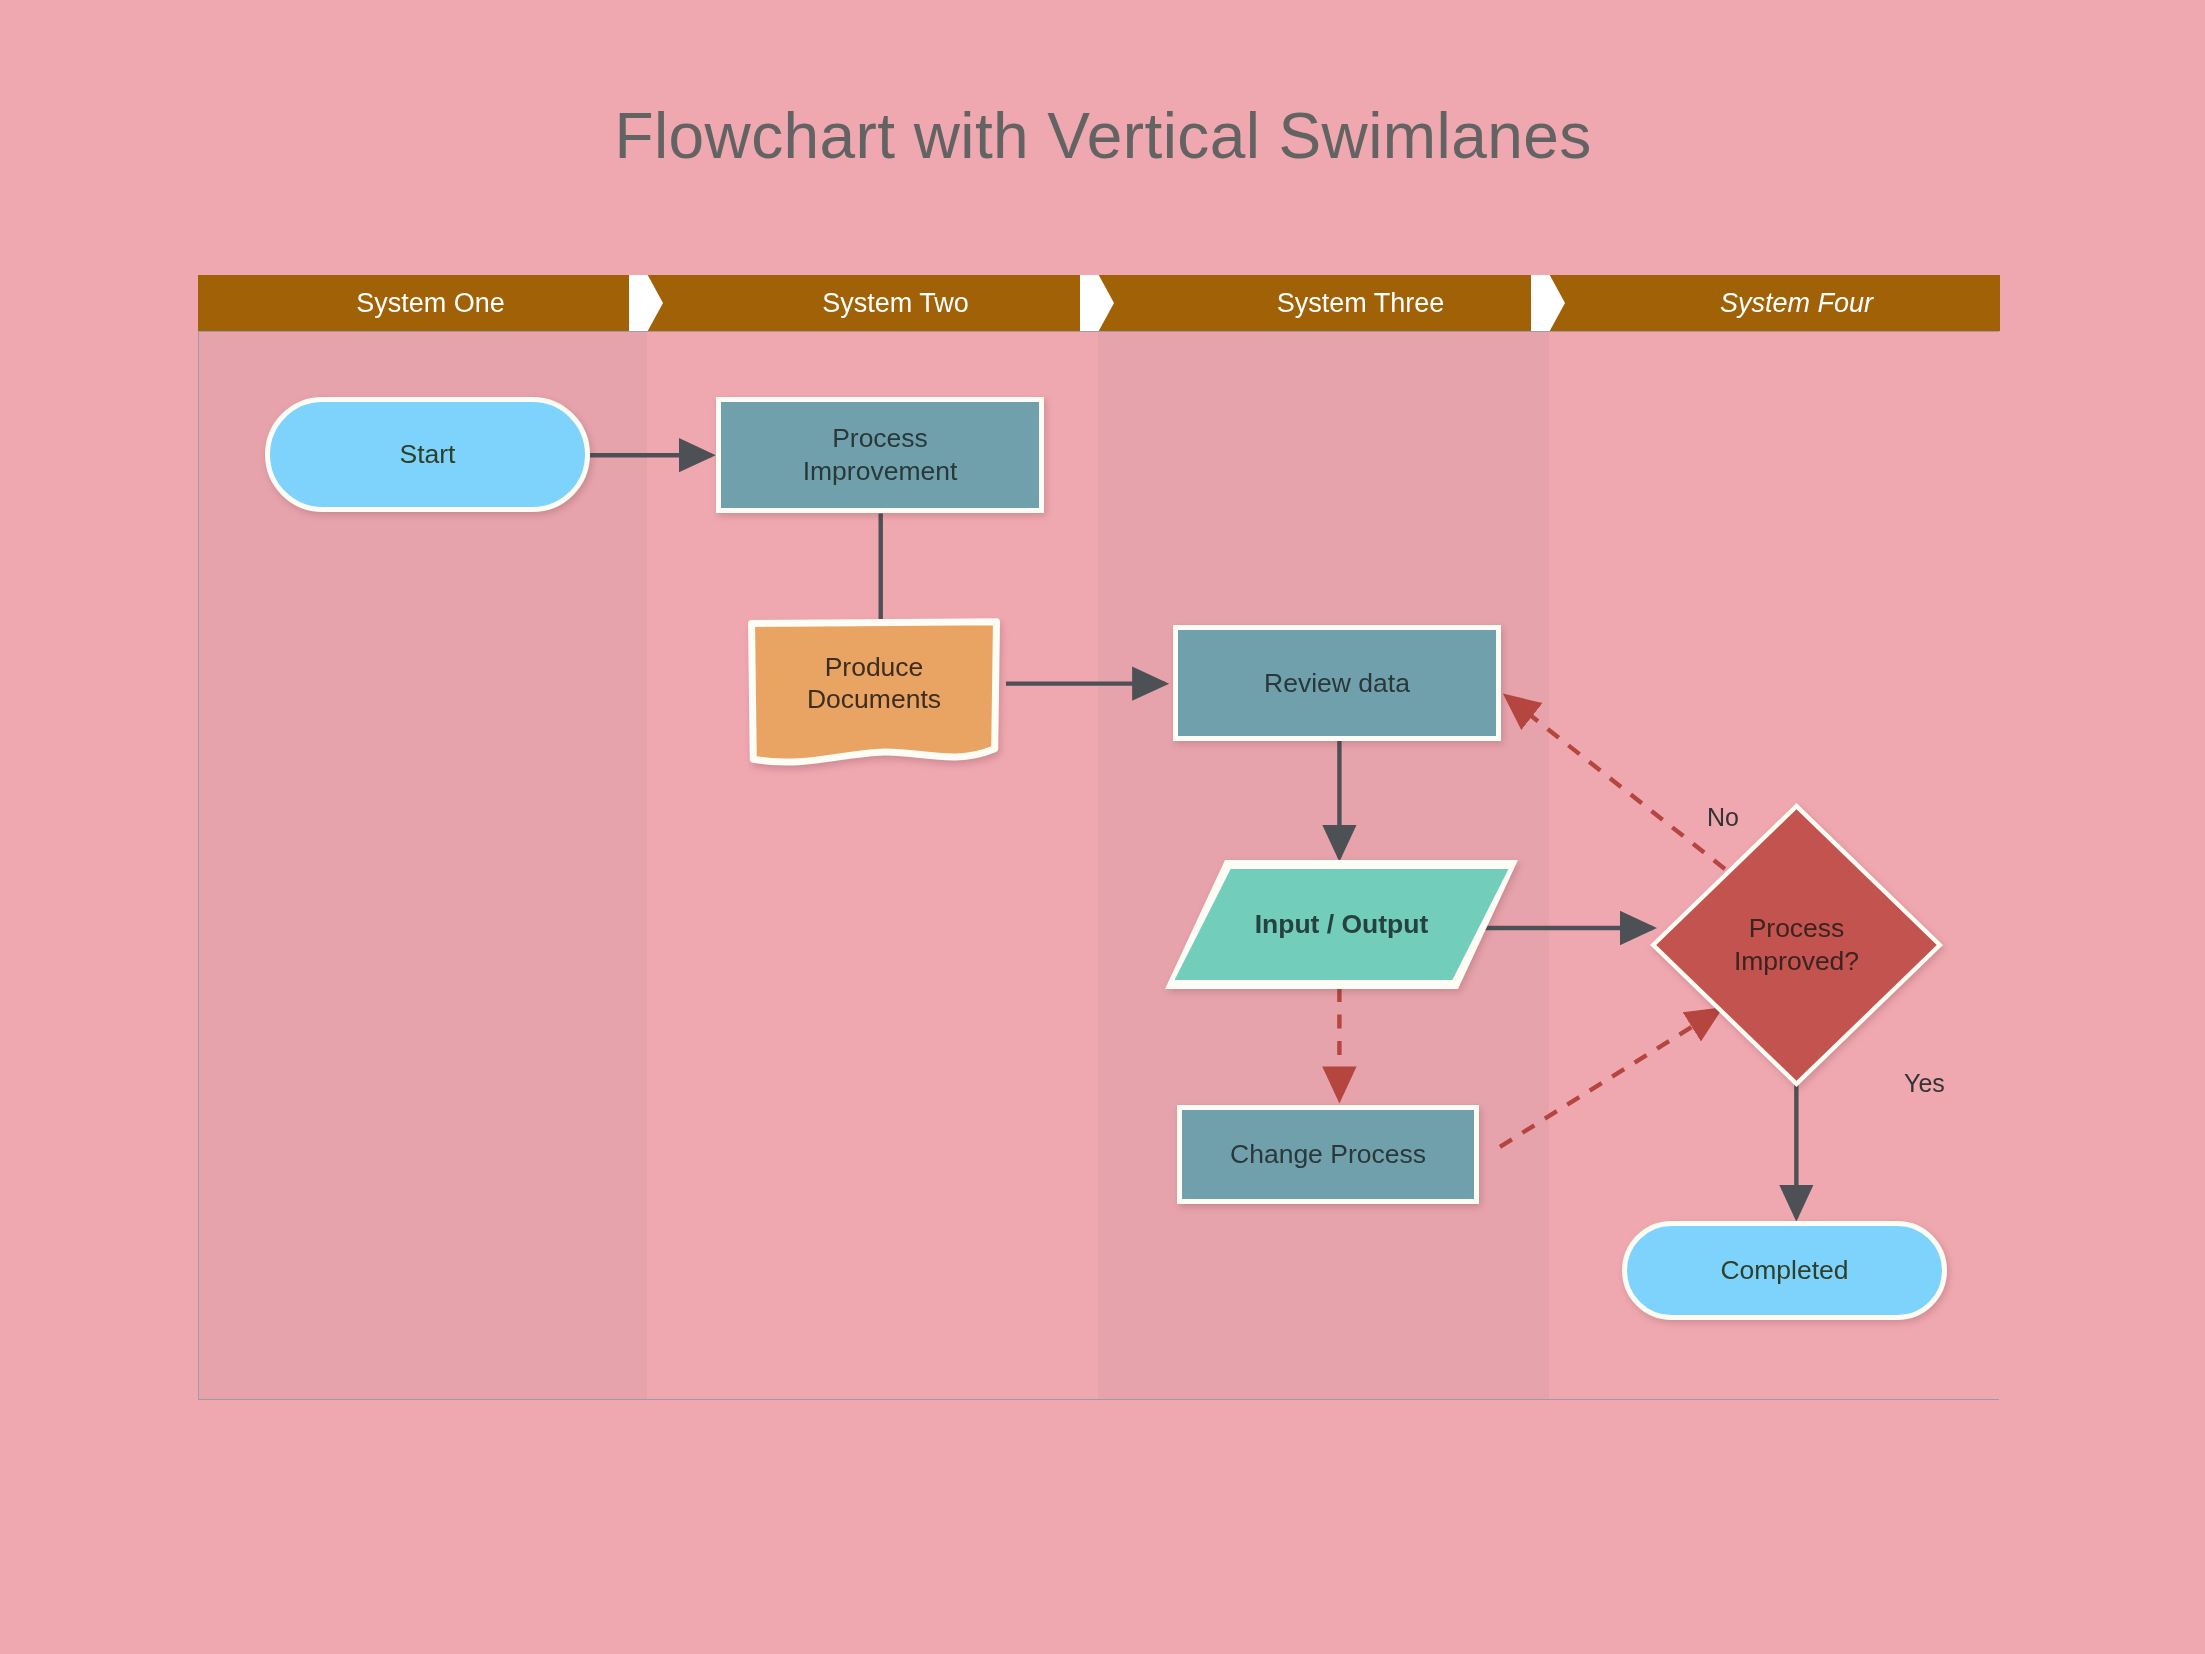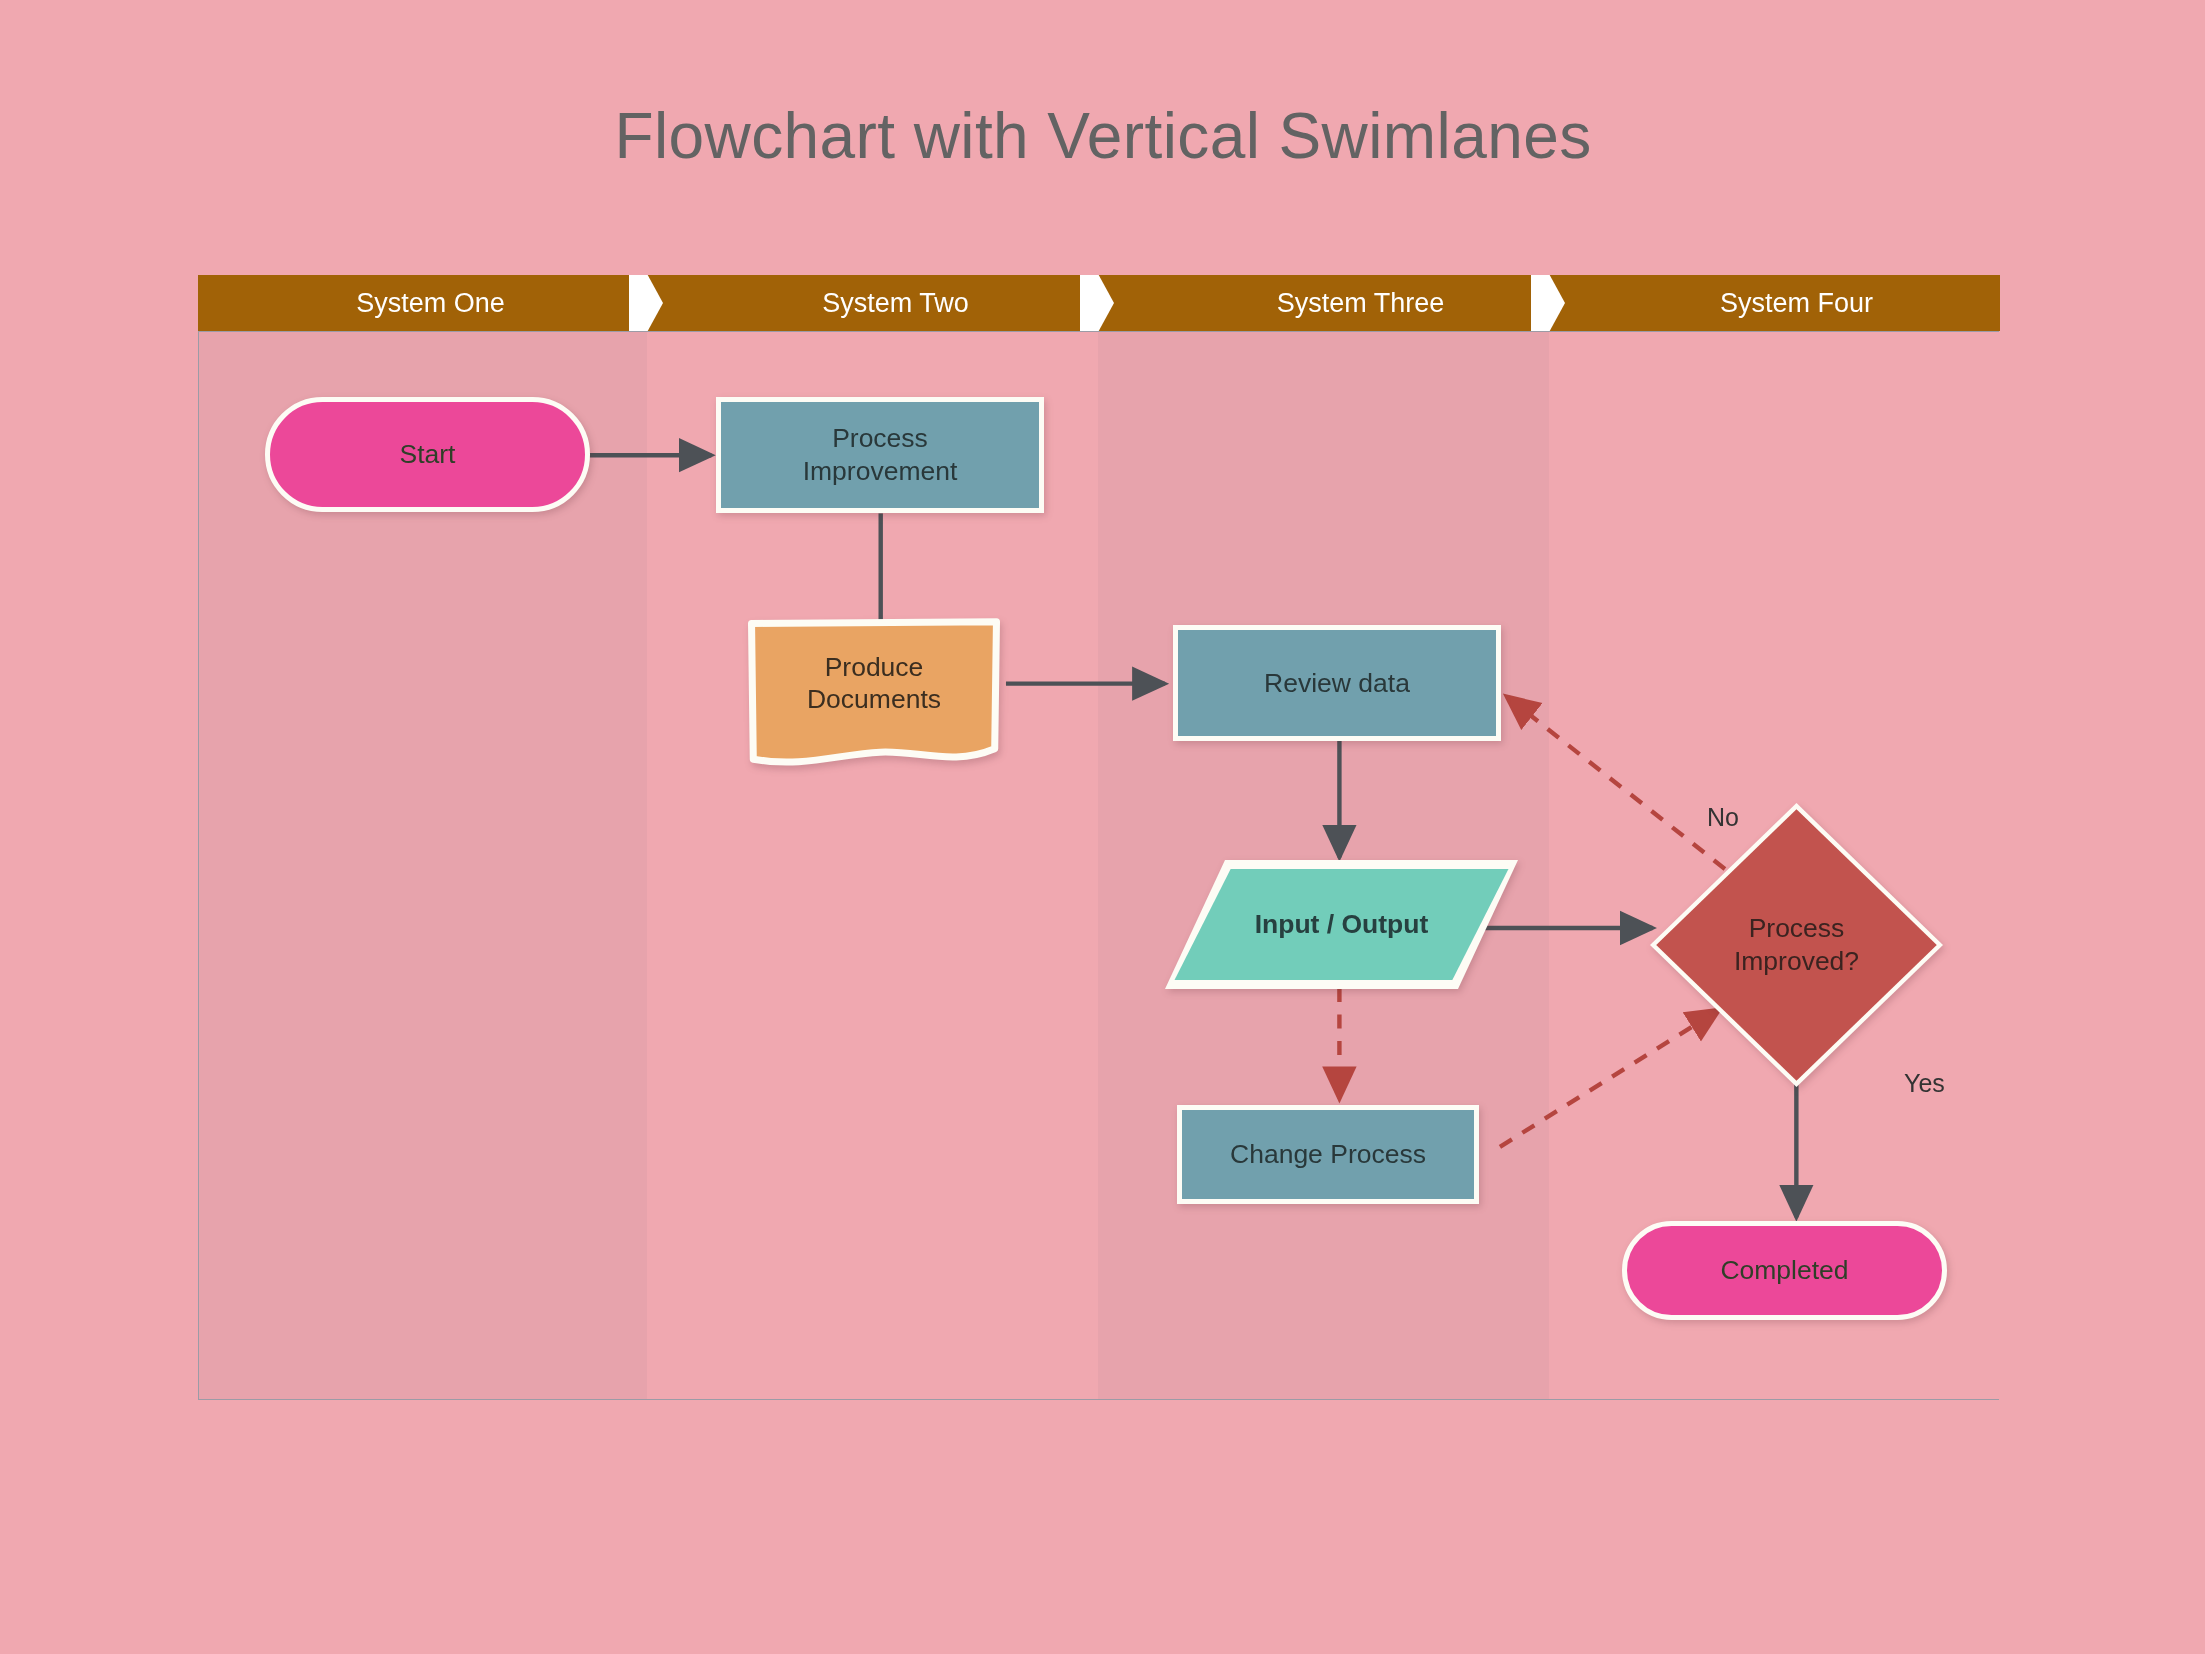--- a/index.html
+++ b/index.html
@@ -94,21 +94,21 @@
     text-align: center;
     color: #303E3E;
     font-size: 26.5px;
     line-height: 1.24;
     font-family: "Liberation Sans", sans-serif;
     z-index: 6;
     filter: drop-shadow(2.6px 3.5px 3.5px rgba(90,40,50,0.22));
   }
 
   .node-terminator {
-    background: #ec4899;
+    background: #7dd3fc;
     border: 5.3px solid #FDFCF5;
     border-radius: 176px;
     color: #2F3F28;
   }
 
   .node-process {
     background: #71A0AD;
     border: 5.3px solid #FDFCF5;
     color: #29383A;
   }
@@ -227,21 +227,21 @@
   <div id="lane-header-row">
     <div class="lane-header" style="left:0px;    width:465px;">System One</div>
     <div class="lane-chevron" style="left:431px;"></div>
 
     <div class="lane-header" style="left:465px;  width:465px;">System Two</div>
     <div class="lane-chevron" style="left:882px;"></div>
 
     <div class="lane-header" style="left:930px; width:465px;">System Three</div>
     <div class="lane-chevron" style="left:1333px;"></div>
 
-    <div class="lane-header" style="left:1395px; width:407px;">System Four</div>
+    <div class="lane-header" style="left:1395px; width:407px;font-style:italic;">System Four</div>
   </div>
 </div>
 
 <svg id="connector-layer" viewBox="0 0 2500 1875" width="2206" height="1654">
   <defs>
     <marker id="arrow-solid" markerWidth="9" markerHeight="9" refX="7.4" refY="4.5" orient="auto" markerUnits="strokeWidth">
       <path d="M0,0.6 L8.4,4.5 L0,8.4 z" fill="#4D5156"></path>
     </marker>
     <marker id="arrow-dashed" markerWidth="9" markerHeight="9" refX="7.2" refY="4.5" orient="auto" markerUnits="strokeWidth">
       <path d="M0,0.6 L8.4,4.5 L0,8.4 z" fill="#B5453F"></path>

